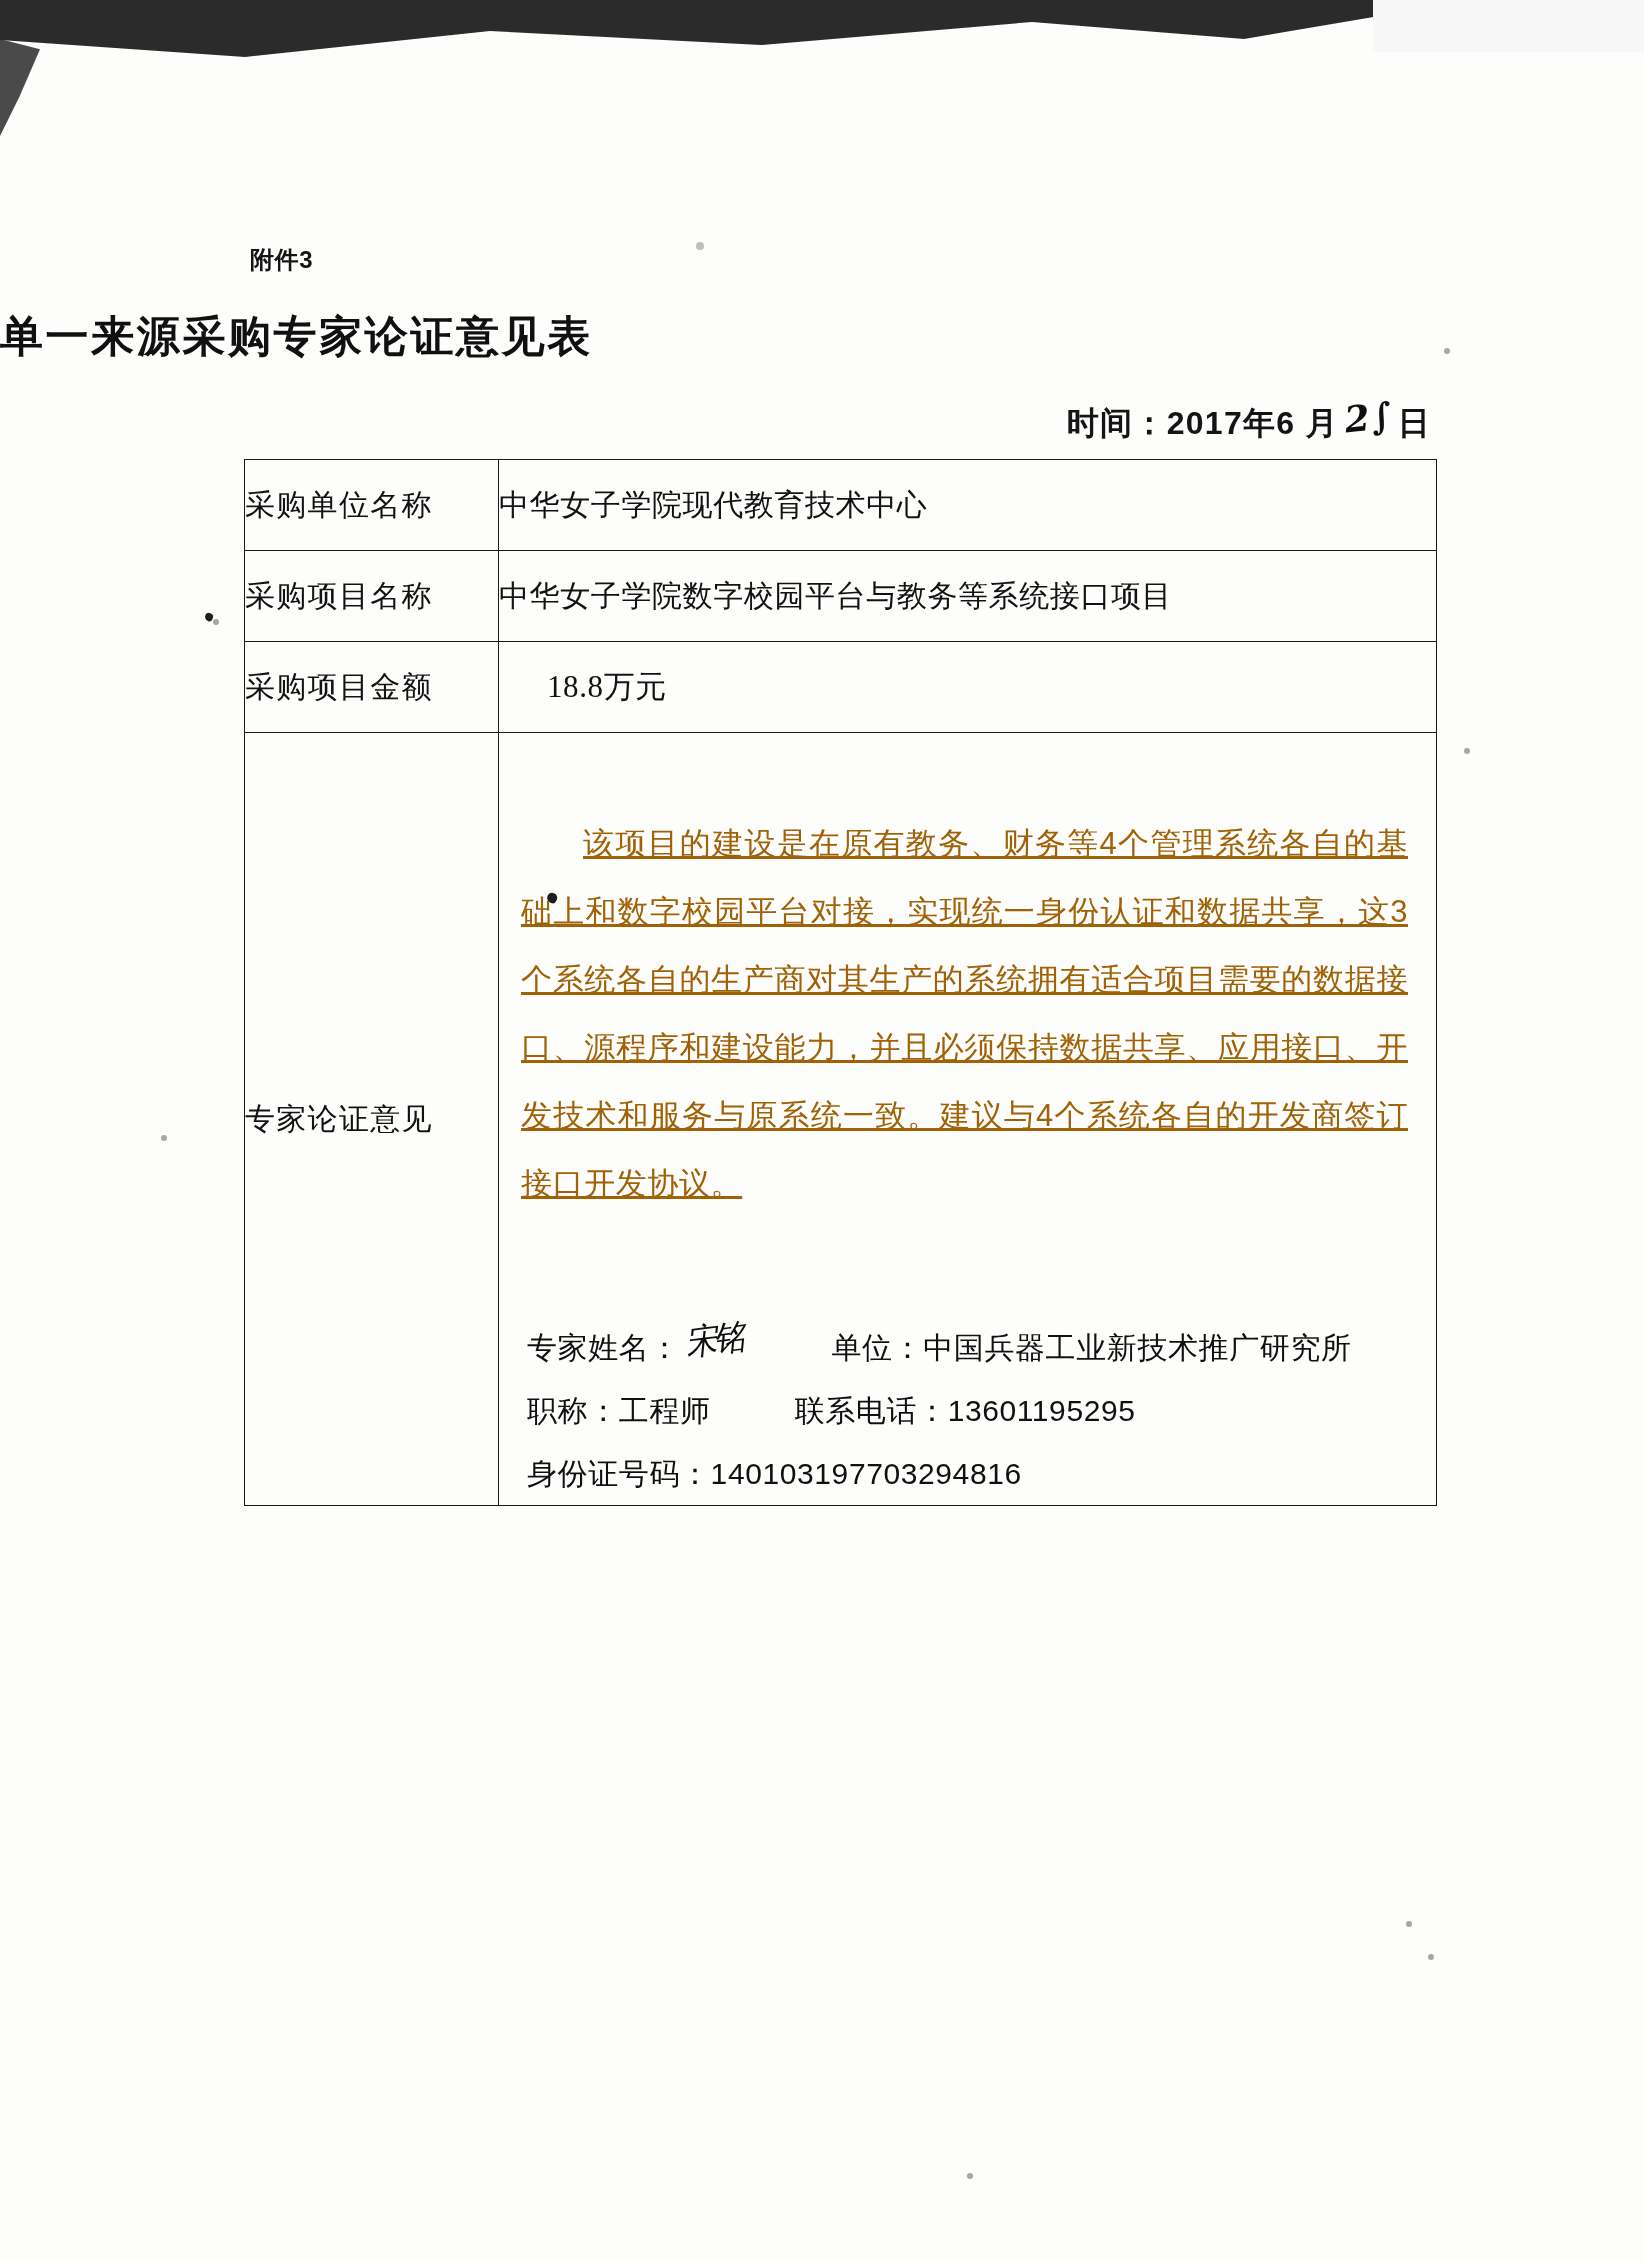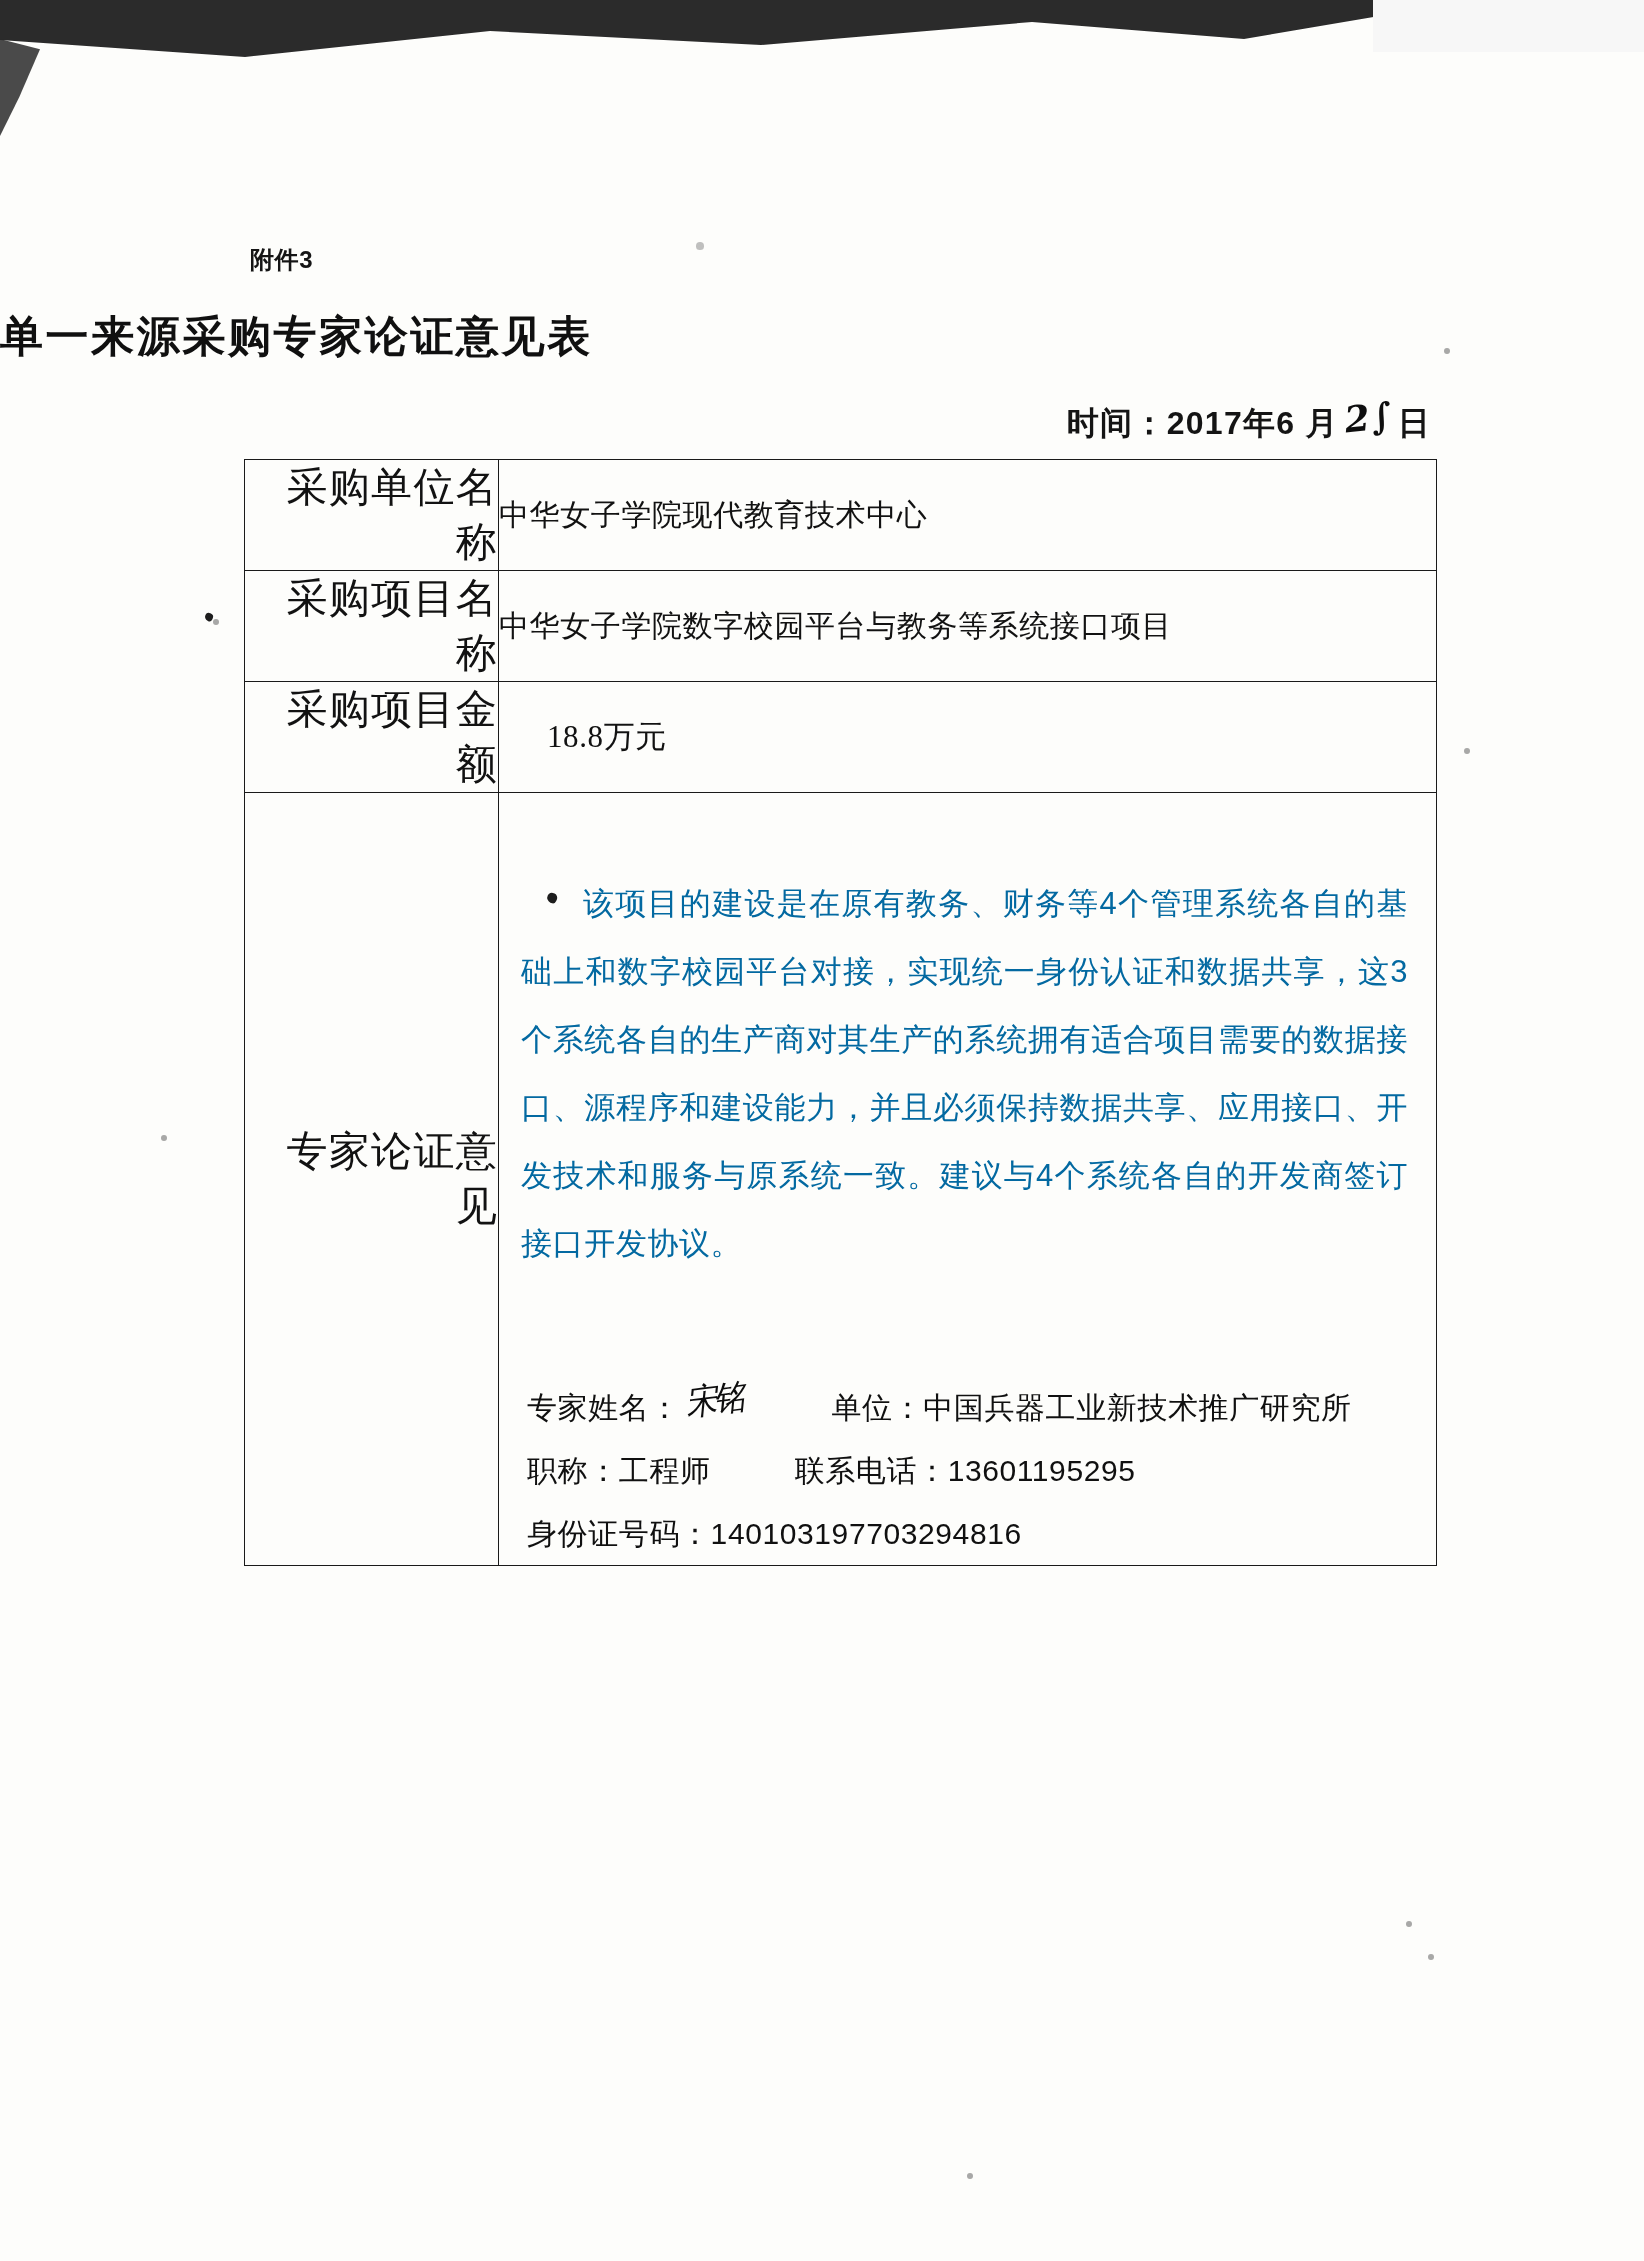--- a/index.html
+++ b/index.html
@@ -104,22 +104,22 @@
     border-collapse: collapse;
     table-layout: fixed;
   }
   table.form td {
     border: 1.9px solid #1a1a1a;
     vertical-align: middle;
     padding: 0;
   }
   td.label {
     width: 253px;
-    text-align: right;
-    font-size: 41px;
+    text-align: left;
+    font-size: 30px;
     letter-spacing: 1.3px;
     color: #121212;
     font-family: "Liberation Sans", sans-serif;
     height: 90px;
   }
   td.value {
     padding-left: 14px;
     font-size: 30px;
     color: #121212;
     letter-spacing: 0.6px;
@@ -131,22 +131,23 @@
     padding-left: 48px;
   }
   tr.r-opinion td.label { vertical-align: middle; }
   tr.r-opinion td.value { vertical-align: top; padding: 0; }
 
   .opinion-body {
     padding: 77px 28px 0 22px;
     font-size: 31px;
     line-height: 68px;
     letter-spacing: 0.6px;
-    color: #0369a1;
+    color: #a16207;
     text-align: justify;
+    text-decoration: underline;
   }
   .opinion-body p { margin: 0; text-indent: 62px; }
 
   .sign-block {
     padding: 97px 0 0 28px;
     font-size: 30px;
     line-height: 63px;
     color: #101010;
     letter-spacing: 0.6px;
   }

